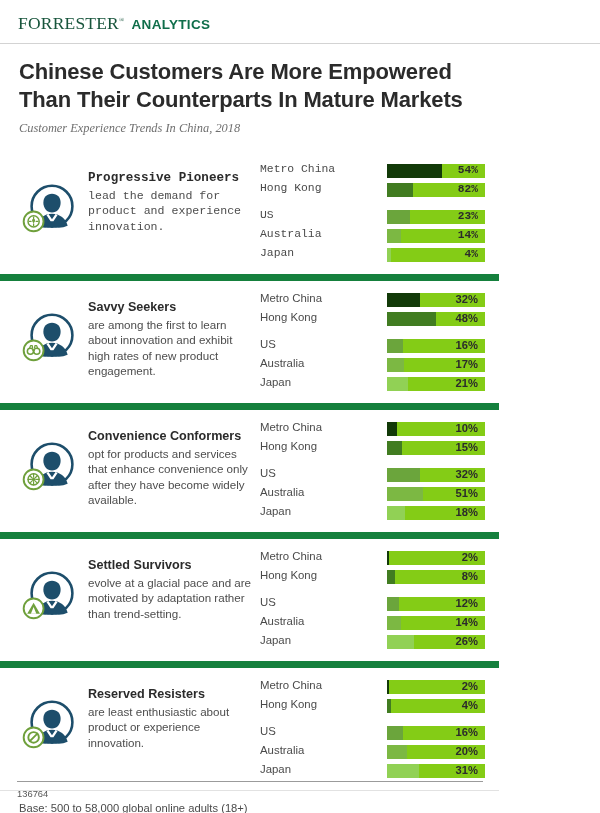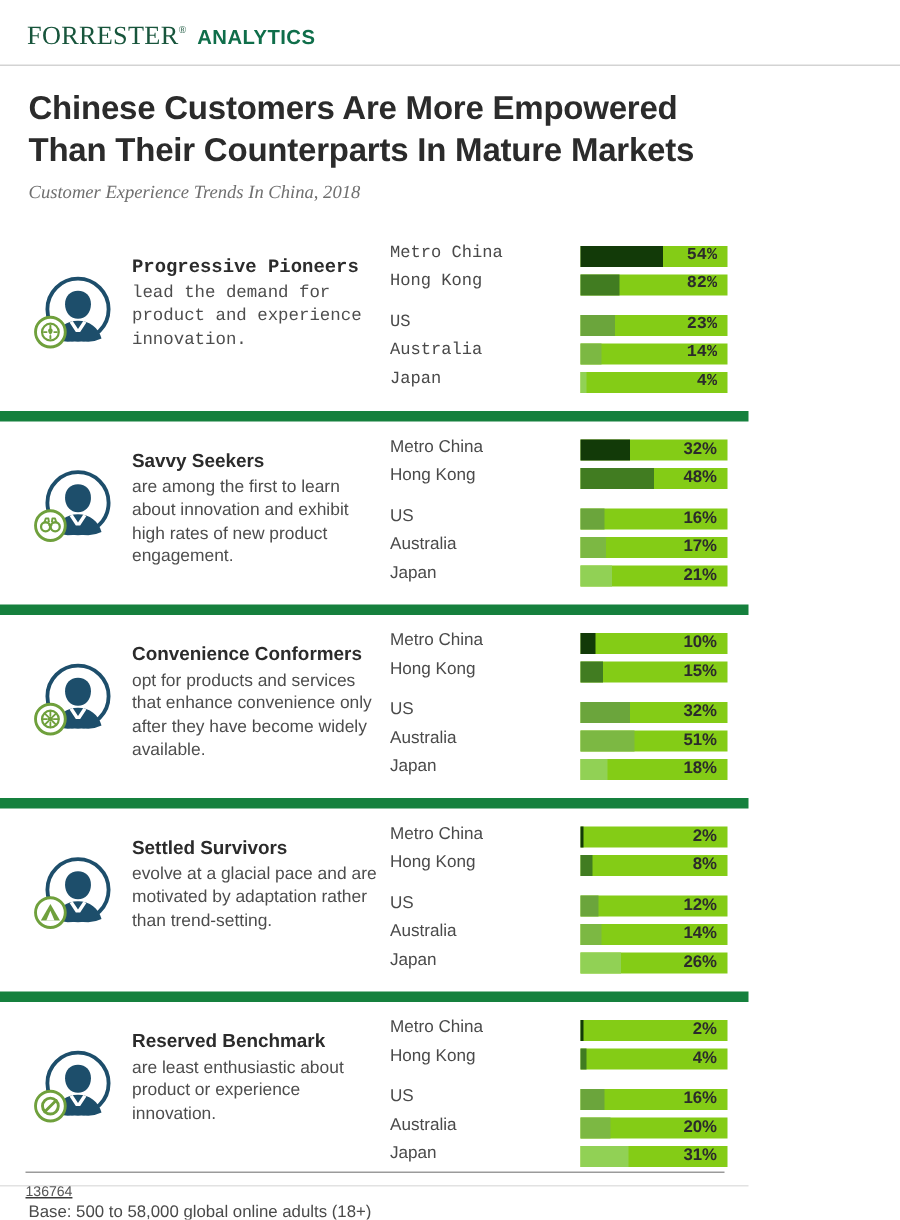--- a/index.html
+++ b/index.html
@@ -114,21 +114,21 @@
     border-top:1px solid #e2e2e2;
     padding:9px 18px 0 19px;
   }
   .note { font-size:11.2px; color:#4a4a4a; line-height:1.5; }
 
   .footer {
     position:absolute; left:0; right:0; bottom:14px;
     padding:0 16px 0 17px;
   }
   .footer-rule { height:1px; background:#9b9b9b; margin-bottom:6px; }
-  .footer-row { display:flex; align-items:baseline;text-decoration:underline; }
+  .footer-row { display:flex; align-items:baseline; }
   .footer-id { font-size:9.4px; color:#555; width:170px; flex:0 0 170px; }
   .footer-src { font-size:9.6px; color:#444; }
   .sup { font-size:6.5px; vertical-align:super; }
 </style>
 </head>
 <body>
 
 <div class="page">
 
   <div class="brandbar">
@@ -397,21 +397,21 @@
     <path d="M40 41.5c9.6 0 17.4 6.1 19.6 14.9A25.4 25.4 0 0 1 40 57.5a25.4 25.4 0 0 1-19.6-1.1C22.6 47.6 30.4 41.5 40 41.5Z" fill="#1d4e6b"></path>
     <path d="M35.6 41.8 40 48.4l4.4-6.6 2.6 1.2-5.2 7.9h-3.6l-5.2-7.9Z" fill="#ffffff"></path>
             <g transform="translate(4,38)">
       <circle cx="13" cy="13" r="12.4" fill="#ffffff" stroke="#6fa03c" stroke-width="2.4"></circle>
       <circle cx="13" cy="13" r="6.6" fill="none" stroke="#6fa03c" stroke-width="2.4"></circle>
       <path d="M8.3 17.7 17.7 8.3" stroke="#6fa03c" stroke-width="2.4" stroke-linecap="round"></path>
     </g>
           </svg>
         </div>
         <div class="desccell">
-          <div class="persona-name">Reserved Benchmark</div>
+          <div class="persona-name">Reserved Resisters</div>
           <div class="persona-desc">are least enthusiastic about product or experience innovation.</div>
         </div>
         <div class="chartcell">
           <div class="rowgroup">
             <div class="barrow">
               <div class="rowlabel">Metro China</div>
               <div class="track">
                 <div class="fill" style="width:2.083333333333333%;background:#123a08"></div>
                 <div class="pct">2%</div>
               </div>

